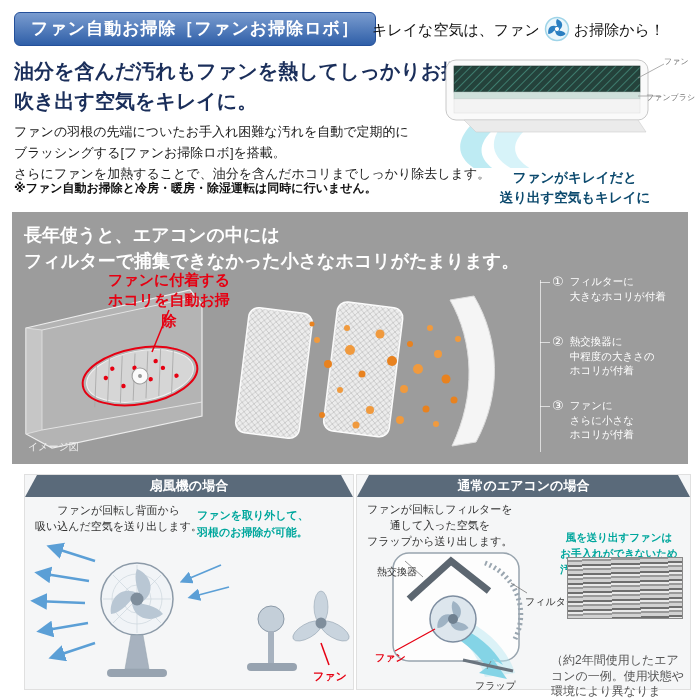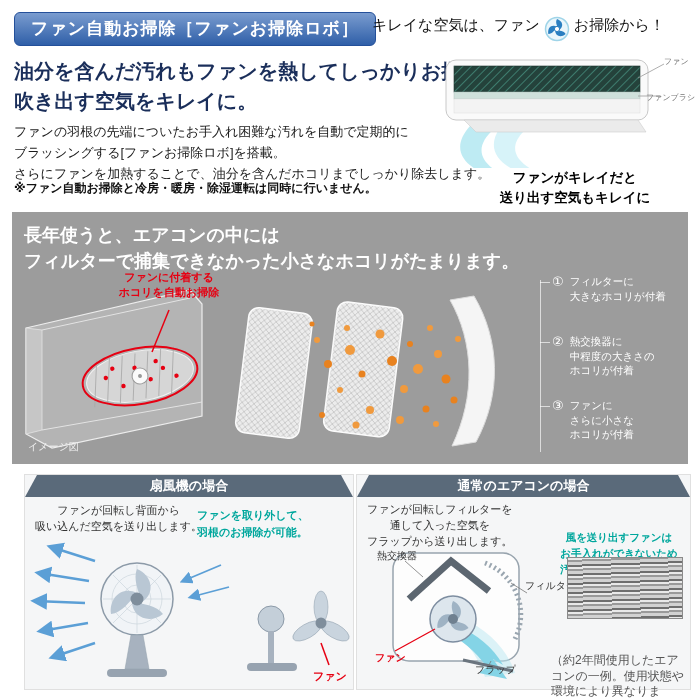--- a/index.html
+++ b/index.html
@@ -5,57 +5,57 @@
   html,body{margin:0;padding:0;background:#fff;}
   #page{position:relative;width:700px;height:700px;background:#fff;overflow:hidden;
         font-family:"Liberation Sans","DejaVu Sans",sans-serif;color:#111;}
   .abs{position:absolute;}
   .preline{white-space:pre-line;}
 
   
   .title-box{left:14px;top:12px;padding:0 16px;height:32px;line-height:32px;
     background:linear-gradient(#7a9ccf,#2f5fa8);border:1px solid #24509a;border-radius:6px;
     color:#fff;font-size:17px;font-weight:bold;letter-spacing:1px;}
-  .tagline{left:372px;top:16px;display:flex;gap:4px;font-size:15px;color:#111;}
+  .tagline{left:372px;top:16px;display:flex;align-items:center;gap:4px;font-size:15px;color:#111;}
 
   
   .headline{left:14px;top:56px;font-size:20px;font-weight:bold;color:#1a2e5a;line-height:1.5;}
   .bodytxt{left:14px;top:122px;font-size:13px;line-height:1.6;color:#1a1a1a;}
   .note{left:14px;top:180px;font-size:12px;font-weight:600;color:#111;}
 
   
   .ac-fig{left:440px;top:46px;width:256px;height:122px;}
   .ac-lbl{font-size:8px;color:#777;}
-  .ac-caption{left:455px;top:168px;width:240px;text-align:center;color:#000000;
+  .ac-caption{left:455px;top:168px;width:240px;text-align:center;color:#0c4a6e;
     font-size:13.5px;font-weight:bold;line-height:1.5;}
 
   
   .dust{left:12px;top:212px;width:676px;height:252px;background:#9c9c9c;}
   .dust-title{left:12px;top:10px;font-size:18px;font-weight:bold;color:#fff;line-height:1.45;}
   .dust-callout{left:92px;top:58px;width:130px;text-align:center;color:#e60012;
-    font-size:11px;font-weight:bold;line-height:1.35;}
+    font-size:15px;font-weight:bold;line-height:1.35;}
   .dust-note{left:16px;top:228px;font-size:10px;color:#f2f2f2;}
   .dust-rule{left:528px;top:68px;height:172px;border-left:1px solid rgba(255,255,255,.65);}
   .dust-item{left:540px;display:flex;gap:6px;color:#fff;}
   .dust-item::before{content:"";position:absolute;left:-12px;top:8px;width:10px;height:1px;
     background:rgba(255,255,255,.65);}
   .dust-item .num{font-size:13px;line-height:1.2;}
   .dust-item .txt{font-size:10.5px;line-height:1.4;}
 
   
   .panel{top:474px;height:216px;background:#f5f6f7;border:1px solid #e0e0e0;box-sizing:border-box;}
   .panel-l{left:24px;width:330px;}
   .panel-r{left:356px;width:335px;}
   .panel-h{left:0;top:0;right:0;height:22px;background:#5a6a7a;color:#fff;text-align:center;
     font-size:13px;font-weight:bold;line-height:22px;
     clip-path:polygon(12px 0,calc(100% - 12px) 0,100% 100%,0 100%);}
   .p-desc{font-size:11px;color:#333;line-height:1.45;text-align:center;}
   .p-tip{font-size:11px;font-weight:bold;color:#00a79d;line-height:1.5;}
   .red-lbl{color:#e60012;font-weight:bold;font-size:11px;}
-  .sm-lbl{font-size:10px;color:#333;}
+  .sm-lbl{font-size:10px;color:#333;margin-top:16px;}
   .photo{left:210px;top:82px;width:116px;height:62px;border:1px solid #8a8a8a;box-sizing:border-box;
     background:repeating-linear-gradient(178deg,#e9e9e9 0 2px,#9a9a9a 2px 4px,#d2d2d2 4px 7px,#6f6f6f 7px 9px);}
   .photo-cap{left:196px;top:150px;width:132px;text-align:center;font-size:9.5px;color:#222;line-height:1.35;}
   .photo-note{left:194px;top:178px;width:136px;font-size:12px;color:#555;line-height:1.3;}
 </style>
 </head>
 <body>
 
 <div id="page">
 

